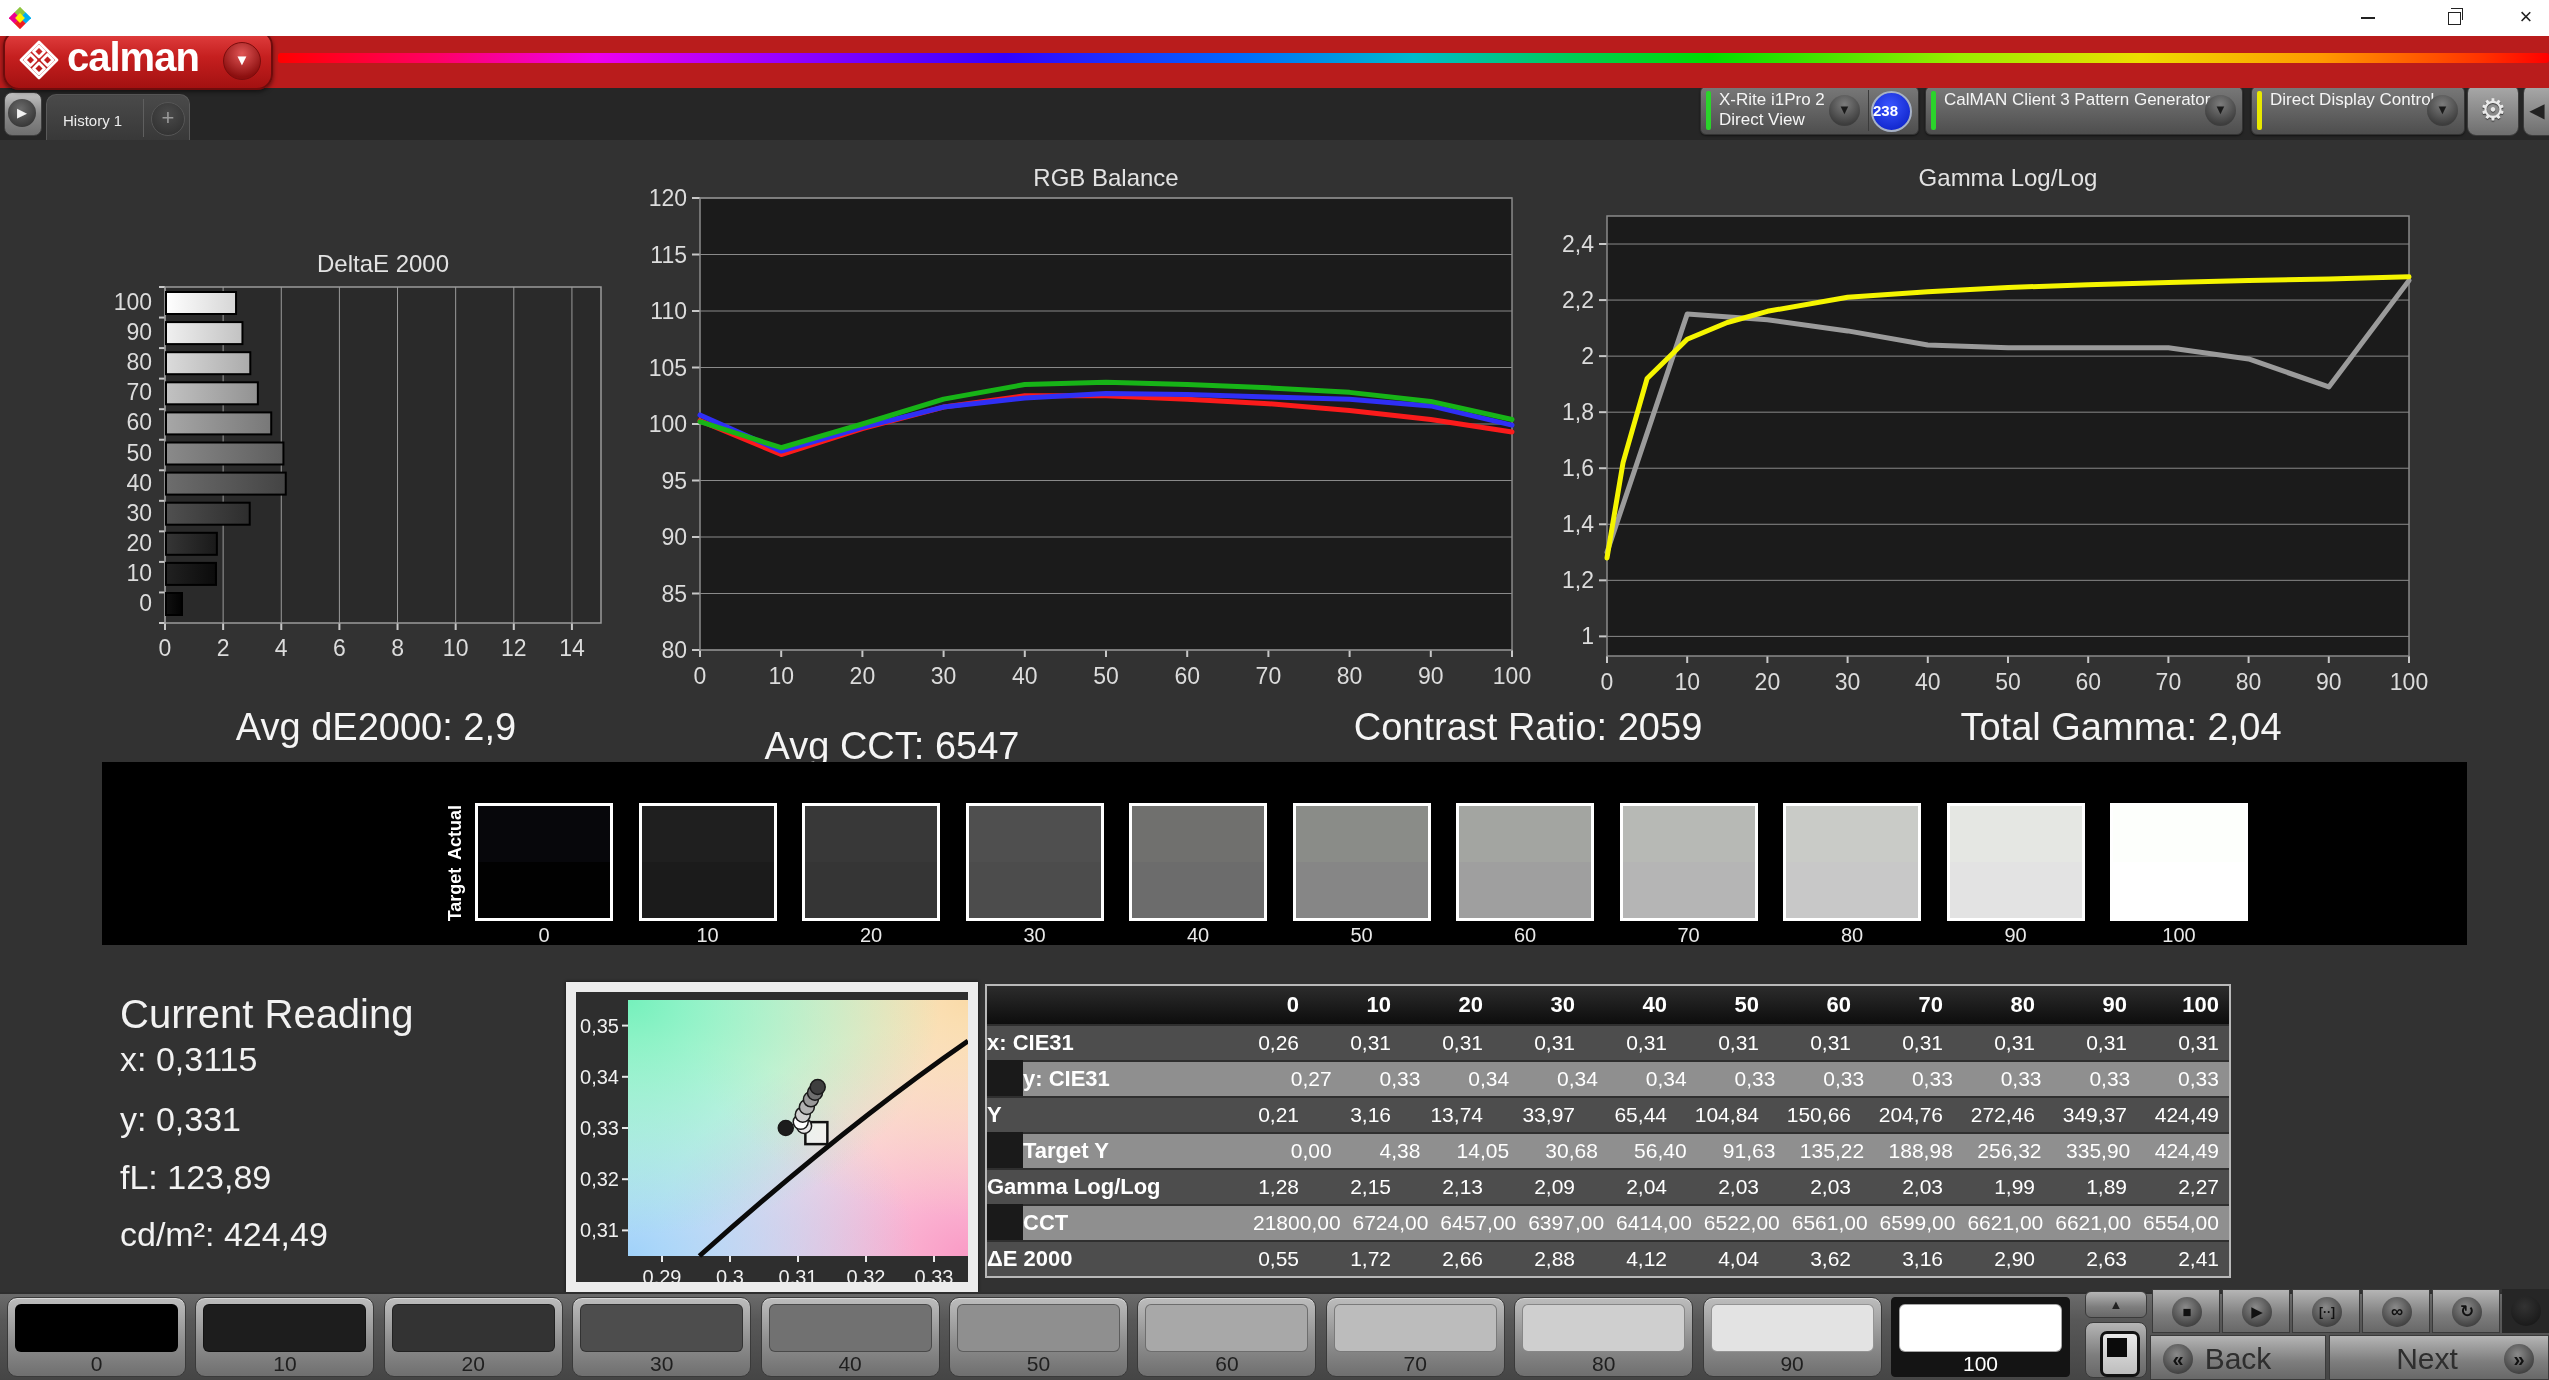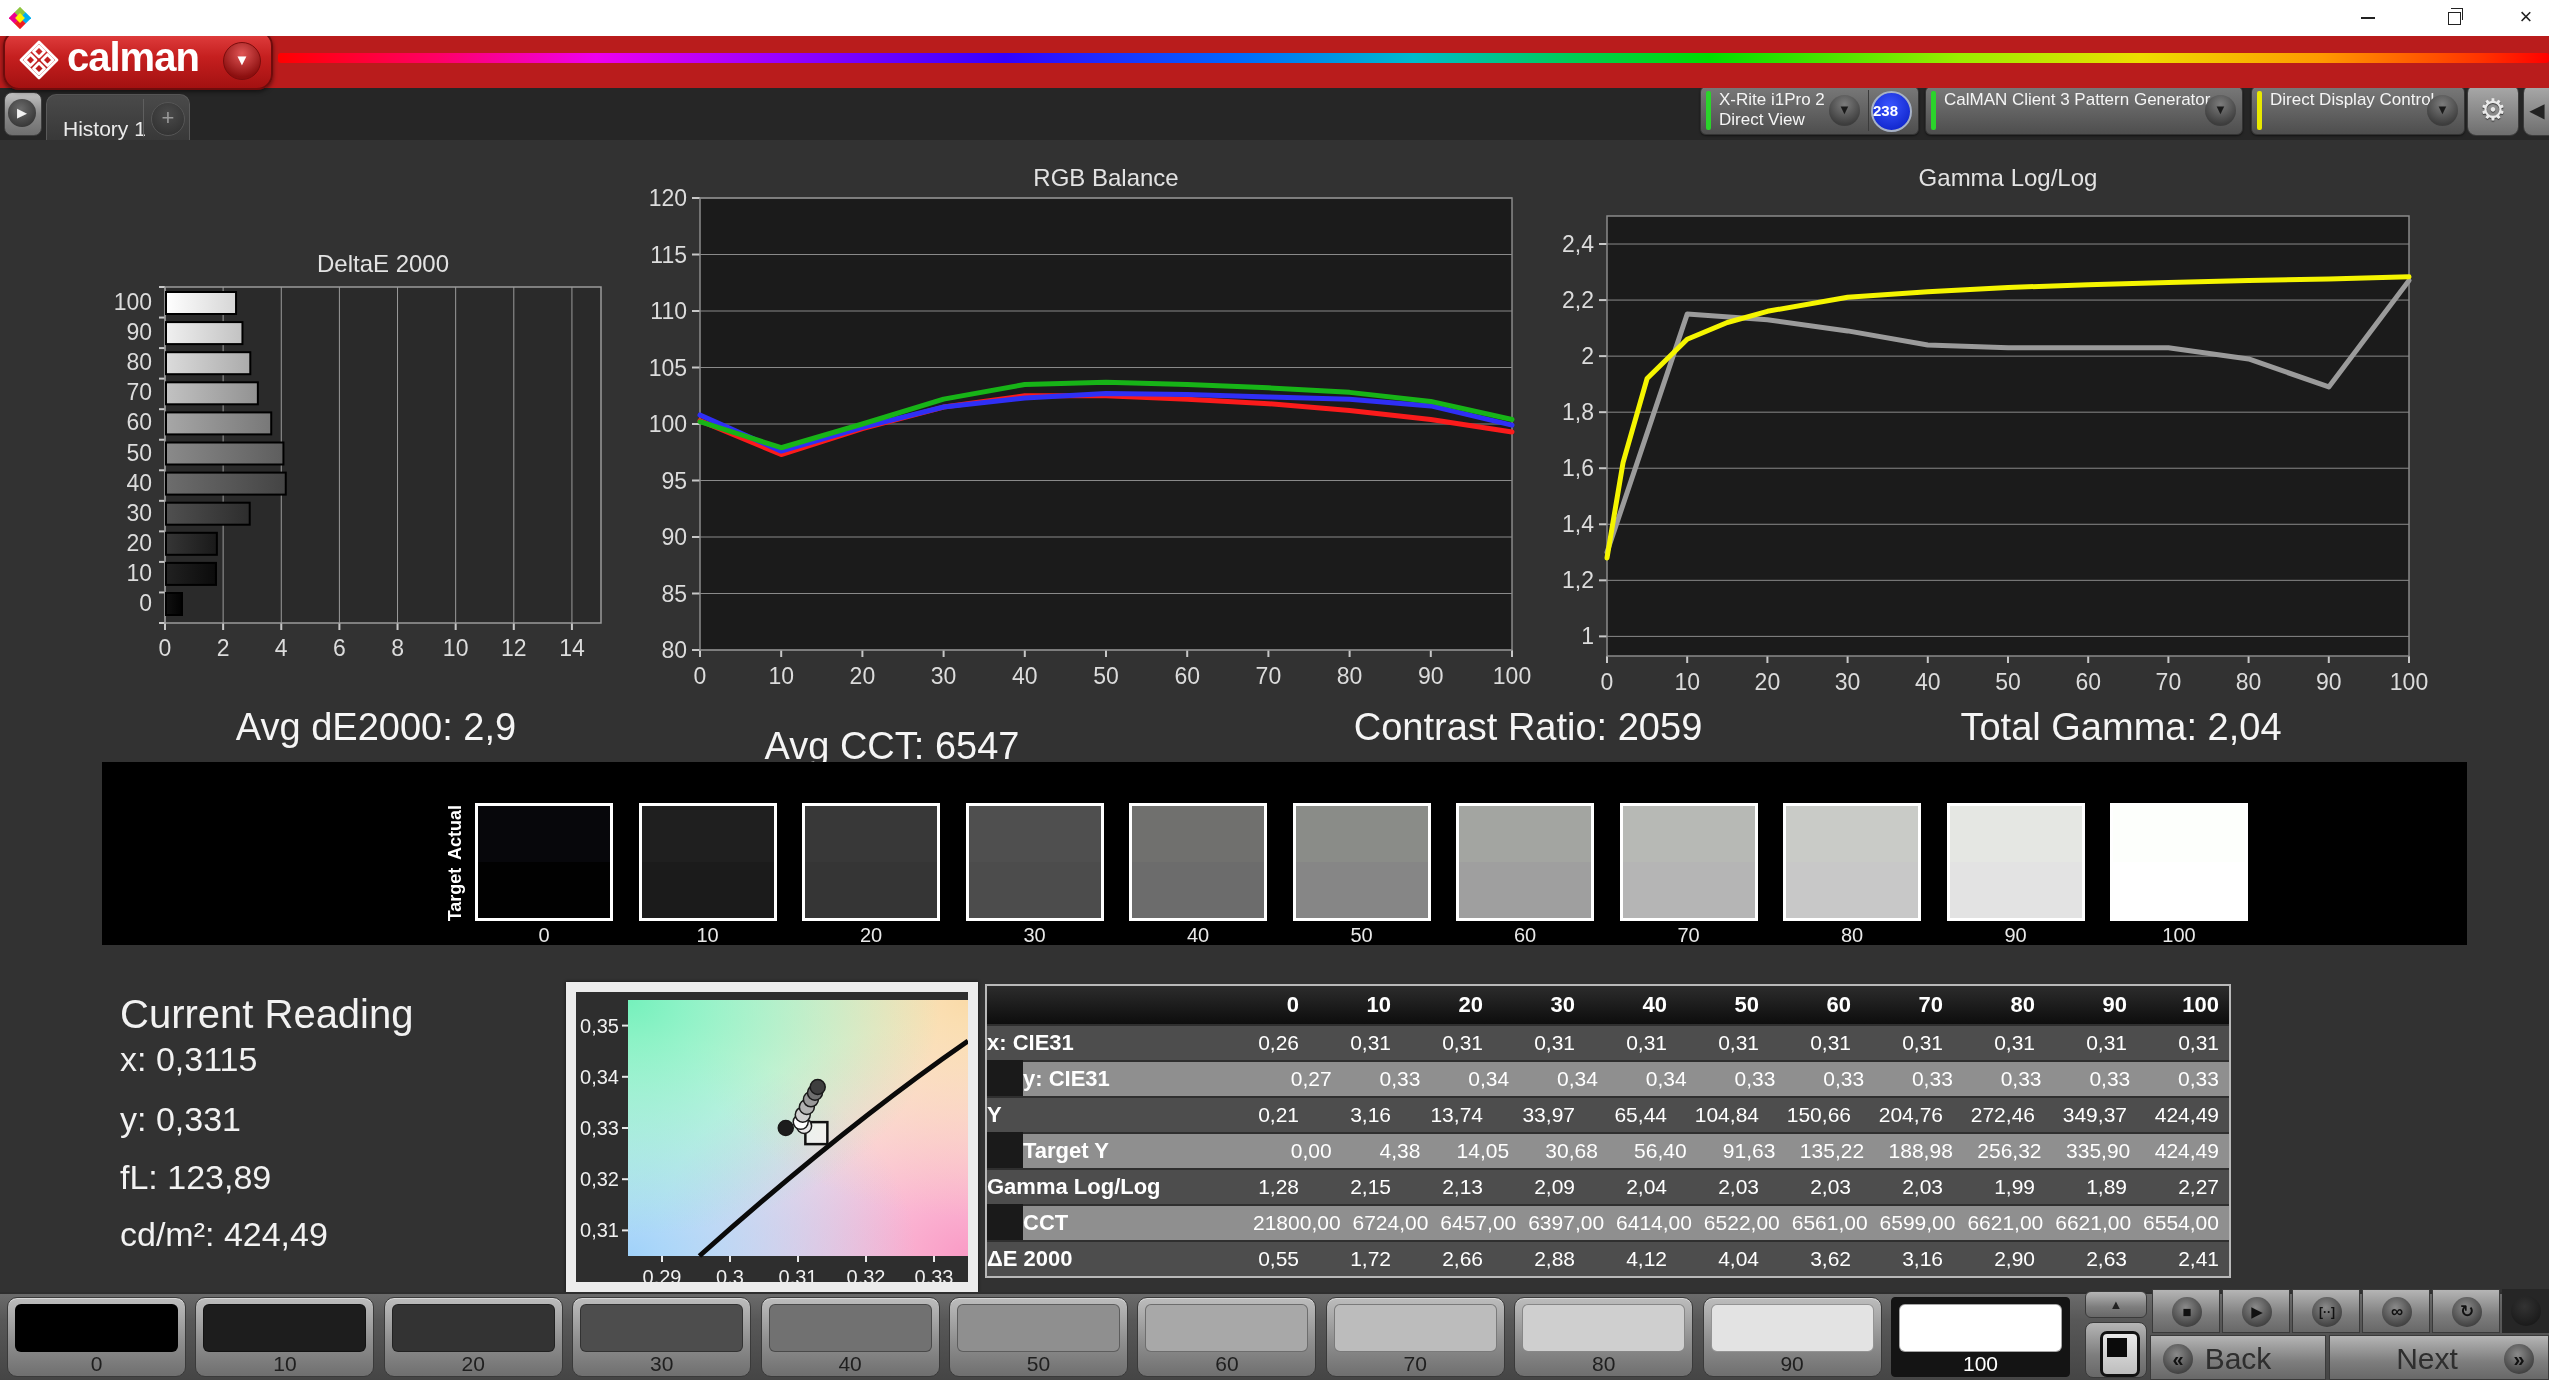--- a/index.html
+++ b/index.html
@@ -29,21 +29,21 @@
     text-align:center;line-height:34px;color:#fff;font-size:15px;}
 
   
   .tabbar{left:0;top:88px;width:2549px;height:52px;background:#262626;}
   .nav-play{position:absolute;left:4px;top:4px;width:36px;height:42px;border-radius:8px;
     background:linear-gradient(180deg,#c2c2c2,#8a8a8a 50%,#6f6f6f);border:1px solid #3f3f3f;}
   .nav-play .circ{position:absolute;left:3px;top:6px;width:28px;height:28px;border-radius:50%;
     background:radial-gradient(circle at 45% 35%,#6a6a6a,#353535 80%);color:#f2f2f2;font-size:13px;text-align:center;line-height:28px;}
   .tab{position:absolute;left:46px;top:6px;width:142px;height:46px;border-radius:10px 10px 0 0;
     background:linear-gradient(180deg,#4a4a4a,#383838);border:1px solid #5a5a5a;border-bottom:none;}
-  .tab .tlabel{position:absolute;left:16px;top:12px;line-height:44px;font-size:21px;color:#ececec;}
+  .tab .tlabel{position:absolute;left:16px;top:4px;line-height:44px;font-size:15px;color:#ececec;}
   .tab .tdiv{position:absolute;left:96px;top:4px;width:1px;height:38px;background:#5f5f5f;}
   .tab .tadd{position:absolute;left:104px;top:7px;width:32px;height:32px;border-radius:50%;
     background:radial-gradient(circle at 50% 35%,#4a4a4a,#333333 80%);border:1px solid #555;
     color:#999;font-size:22px;text-align:center;line-height:30px;}
 
   .dd{position:absolute;top:-2px;height:47px;border-radius:6px;background:linear-gradient(180deg,#787878,#4e4e4e);
       border:1px solid #333;box-shadow:0 1px 2px rgba(0,0,0,.5);}
   .dd .statbar{position:absolute;left:5px;top:4px;bottom:4px;width:5px;border-radius:2px;}
   .dd .dtext{position:absolute;left:18px;top:3px;font-size:17px;line-height:20px;color:#f5f5f5;white-space:nowrap;}
   .dd .darrow{position:absolute;right:6px;top:8px;width:31px;height:31px;border-radius:50%;

